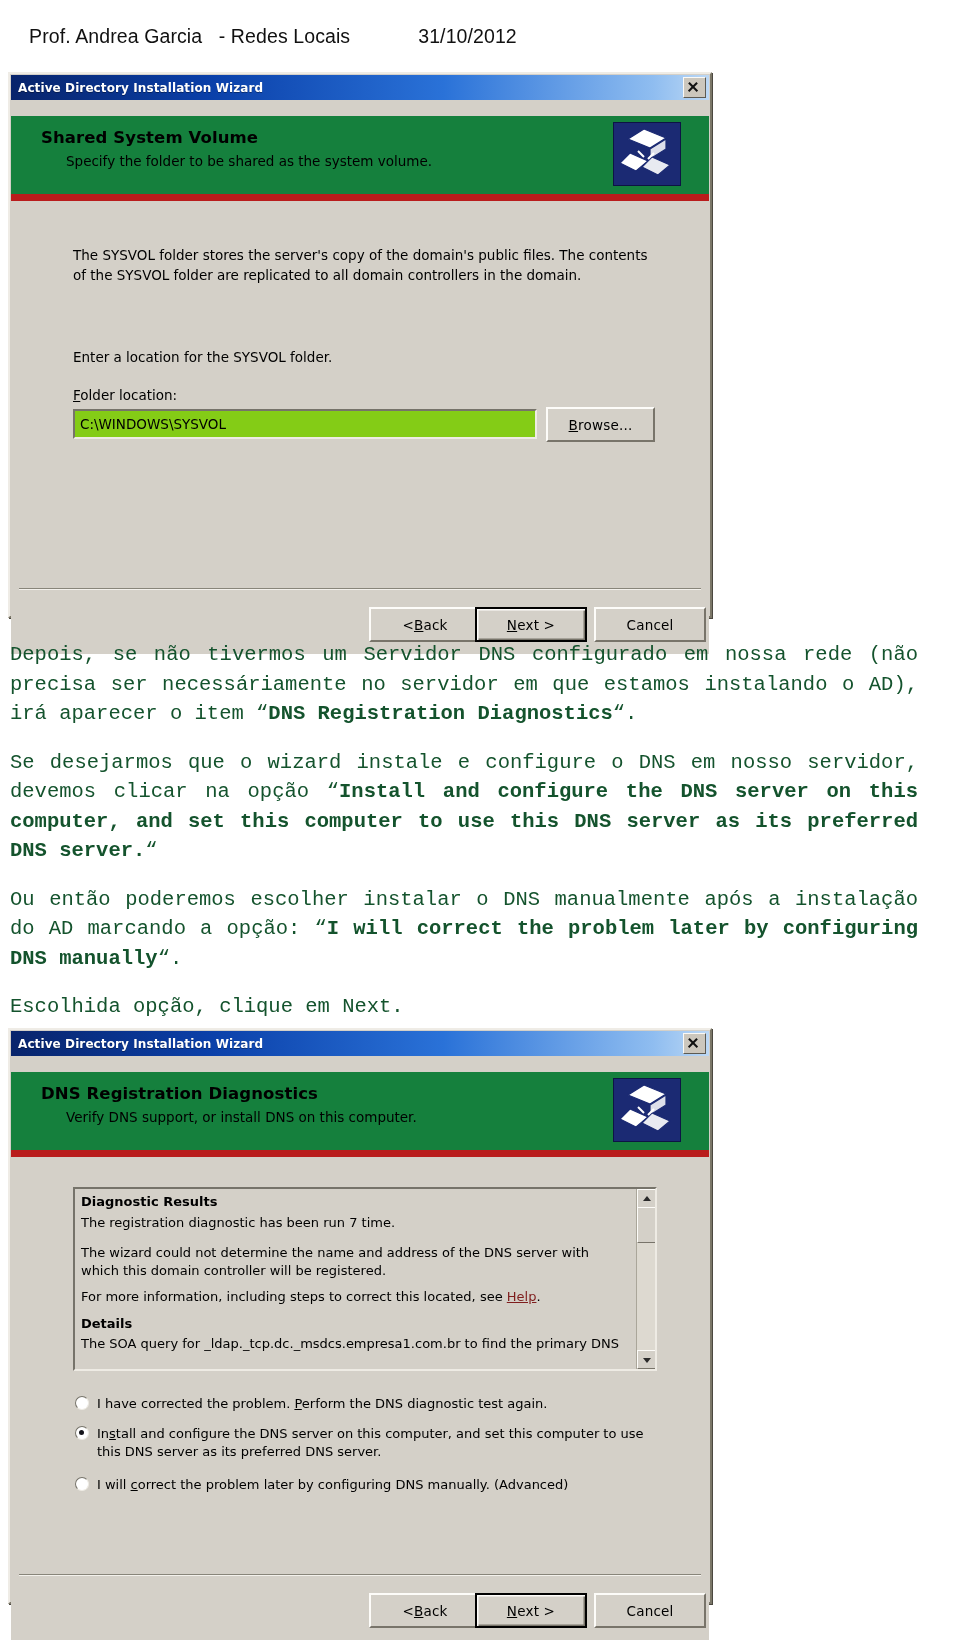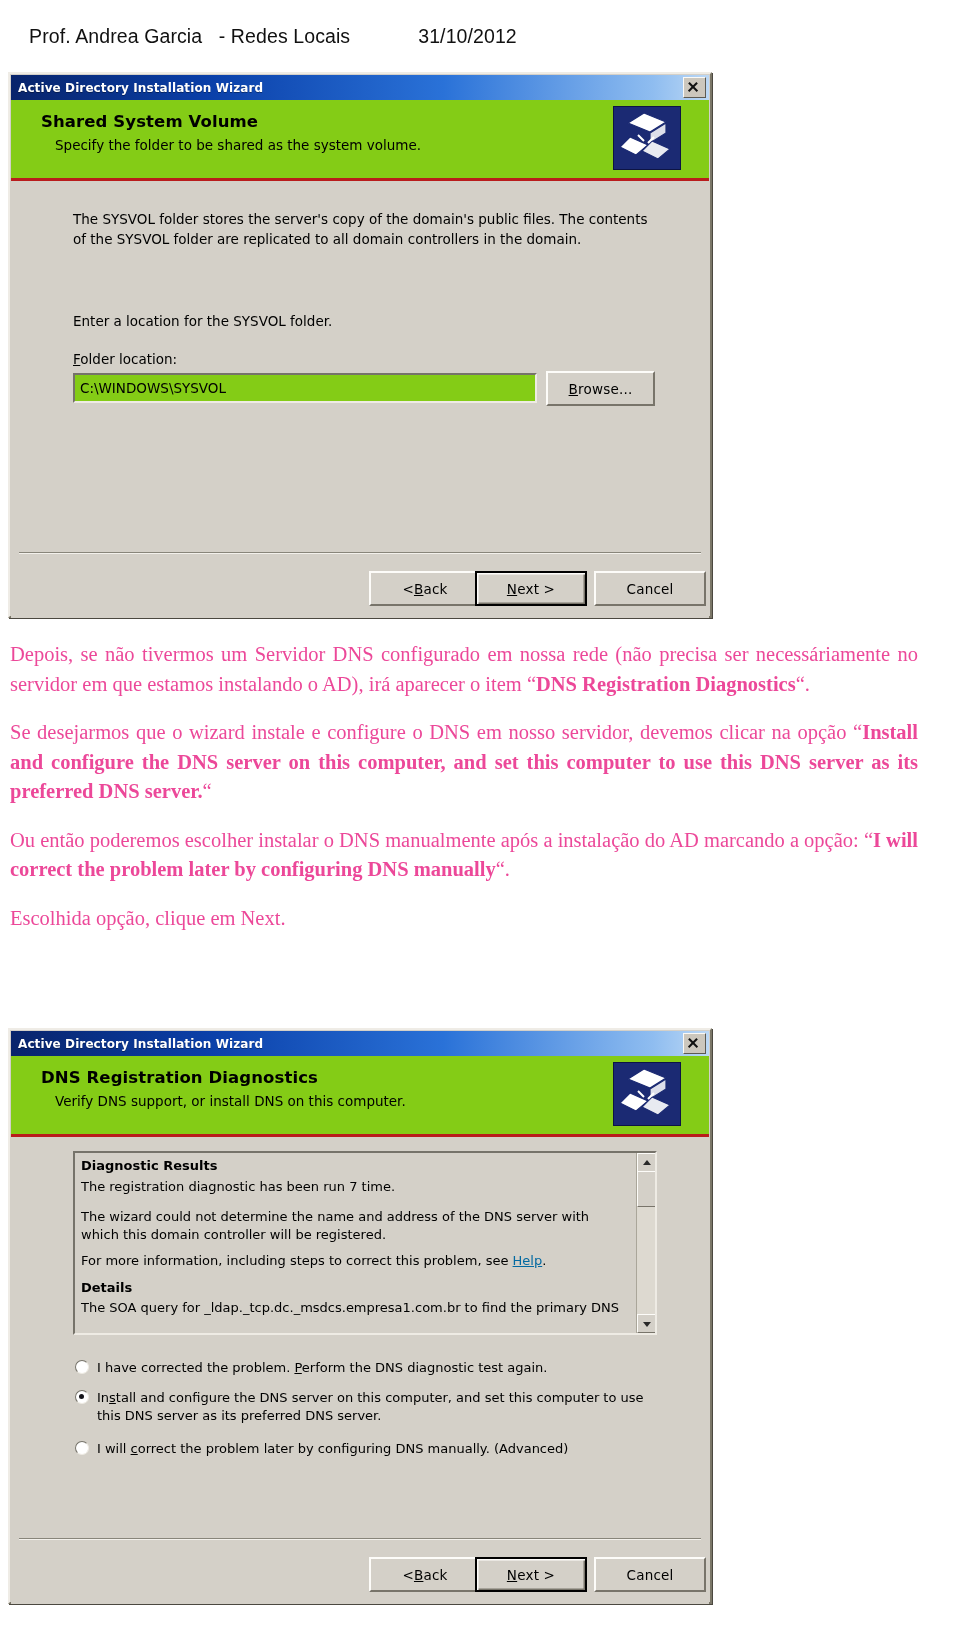--- a/index.html
+++ b/index.html
@@ -75,36 +75,36 @@
     position: absolute;
     left: 3px; top: 8px;
     width: 12px; height: 2.4px;
     background: #111;
   }
   .close-btn::before { transform: rotate(45deg); }
   .close-btn::after  { transform: rotate(-45deg); }
 
   
   .banner {
-    background: #84cc16;
-    margin: 0 1px;
+    background: #15803d;
+    margin: 16px 1px;
     height: 78px;
     position: relative;
-    border-bottom: 3px solid #b91c1c;
+    border-bottom: 7px solid #b91c1c;
   }
   .banner-title {
     position: absolute;
     left: 30px; top: 12px;
     font-size: 16.5px;
     font-weight: bold;
     letter-spacing: 0.1px;
   }
   .banner-sub {
     position: absolute;
-    left: 44px; top: 37px;
+    left: 55px; top: 37px;
     font-size: 13.5px;
   }
   .banner-icon {
     position: absolute;
     right: 28px; top: 6px;
     width: 66px; height: 62px;
     background: #1b2a73;
     border: 1px solid #0d1444;
     overflow: hidden;
   }
@@ -178,21 +178,21 @@
   .listpane-inner {
     position: absolute;
     left: 0; top: 0; right: 18px; bottom: 0;
     padding: 4px 6px;
     font-size: 13px;
     line-height: 17.5px;
   }
   .lp-head { font-weight: bold; margin-bottom: 3px; }
   .lp-par { margin-bottom: 13px; }
   .lp-par.tight { margin-bottom: 9px; }
-  .lnk { color: #0369a1; text-decoration: underline; }
+  .lnk { color: #7f1d1d; text-decoration: underline; }
 
   .scrollbar {
     position: absolute;
     top: 0; right: 0; bottom: 0;
     width: 18px;
     background: #ddd9d0;
     border-left: 1px solid #aaa69a;
   }
   .sb-btn {
     position: absolute;
@@ -252,26 +252,26 @@
   .radio-label {
     display: block;
     margin-left: 22px;
   }
 
   
   .prose {
     position: absolute;
     left: 10px;
     width: 908px;
-    font-family: Liberation Serif, serif;
+    font-family: Liberation Mono, monospace;
     font-size: 20.5px;
     line-height: 29.5px;
     text-align: justify;
     text-justify: inter-word;
-    color: #ec4899;
+    color: #14532d;
   }
   .prose p { margin: 0 0 19px 0; }
   .prose p:last-child { margin-bottom: 0; }
   .prose b { font-weight: bold; }
   .nojust { text-align: left; }
 </style>
 </head>
 <body>
 
 <div class="page-header">
@@ -365,21 +365,21 @@
     </div>
   </div>
 
   <div class="dlg-body" style="height:467px;">
 
     <div class="listpane" style="left:62px; top:14px; width:580px; height:180px;">
       <div class="listpane-inner">
         <div class="lp-head">Diagnostic Results</div>
         <div class="lp-par">The registration diagnostic has been run 7 time.</div>
         <div class="lp-par tight">The wizard could not determine the name and address of the DNS server with which this domain controller will be registered.</div>
-        <div class="lp-par tight"><span>For more information, including steps to correct this problem, see </span><span class="lnk">Help</span><span>.</span></div>
+        <div class="lp-par tight"><span>For more information, including steps to correct this located, see </span><span class="lnk">Help</span><span>.</span></div>
         <div class="lp-head">Details</div>
         <div>The SOA query for _ldap._tcp.dc._msdcs.empresa1.com.br to find the primary DNS</div>
       </div>
       <div class="scrollbar">
         <div class="sb-btn up">
             <span class="arr up"></span>
           </div>
         <div class="sb-thumb"></div>
         <div class="sb-btn down">
             <span class="arr down"></span>

